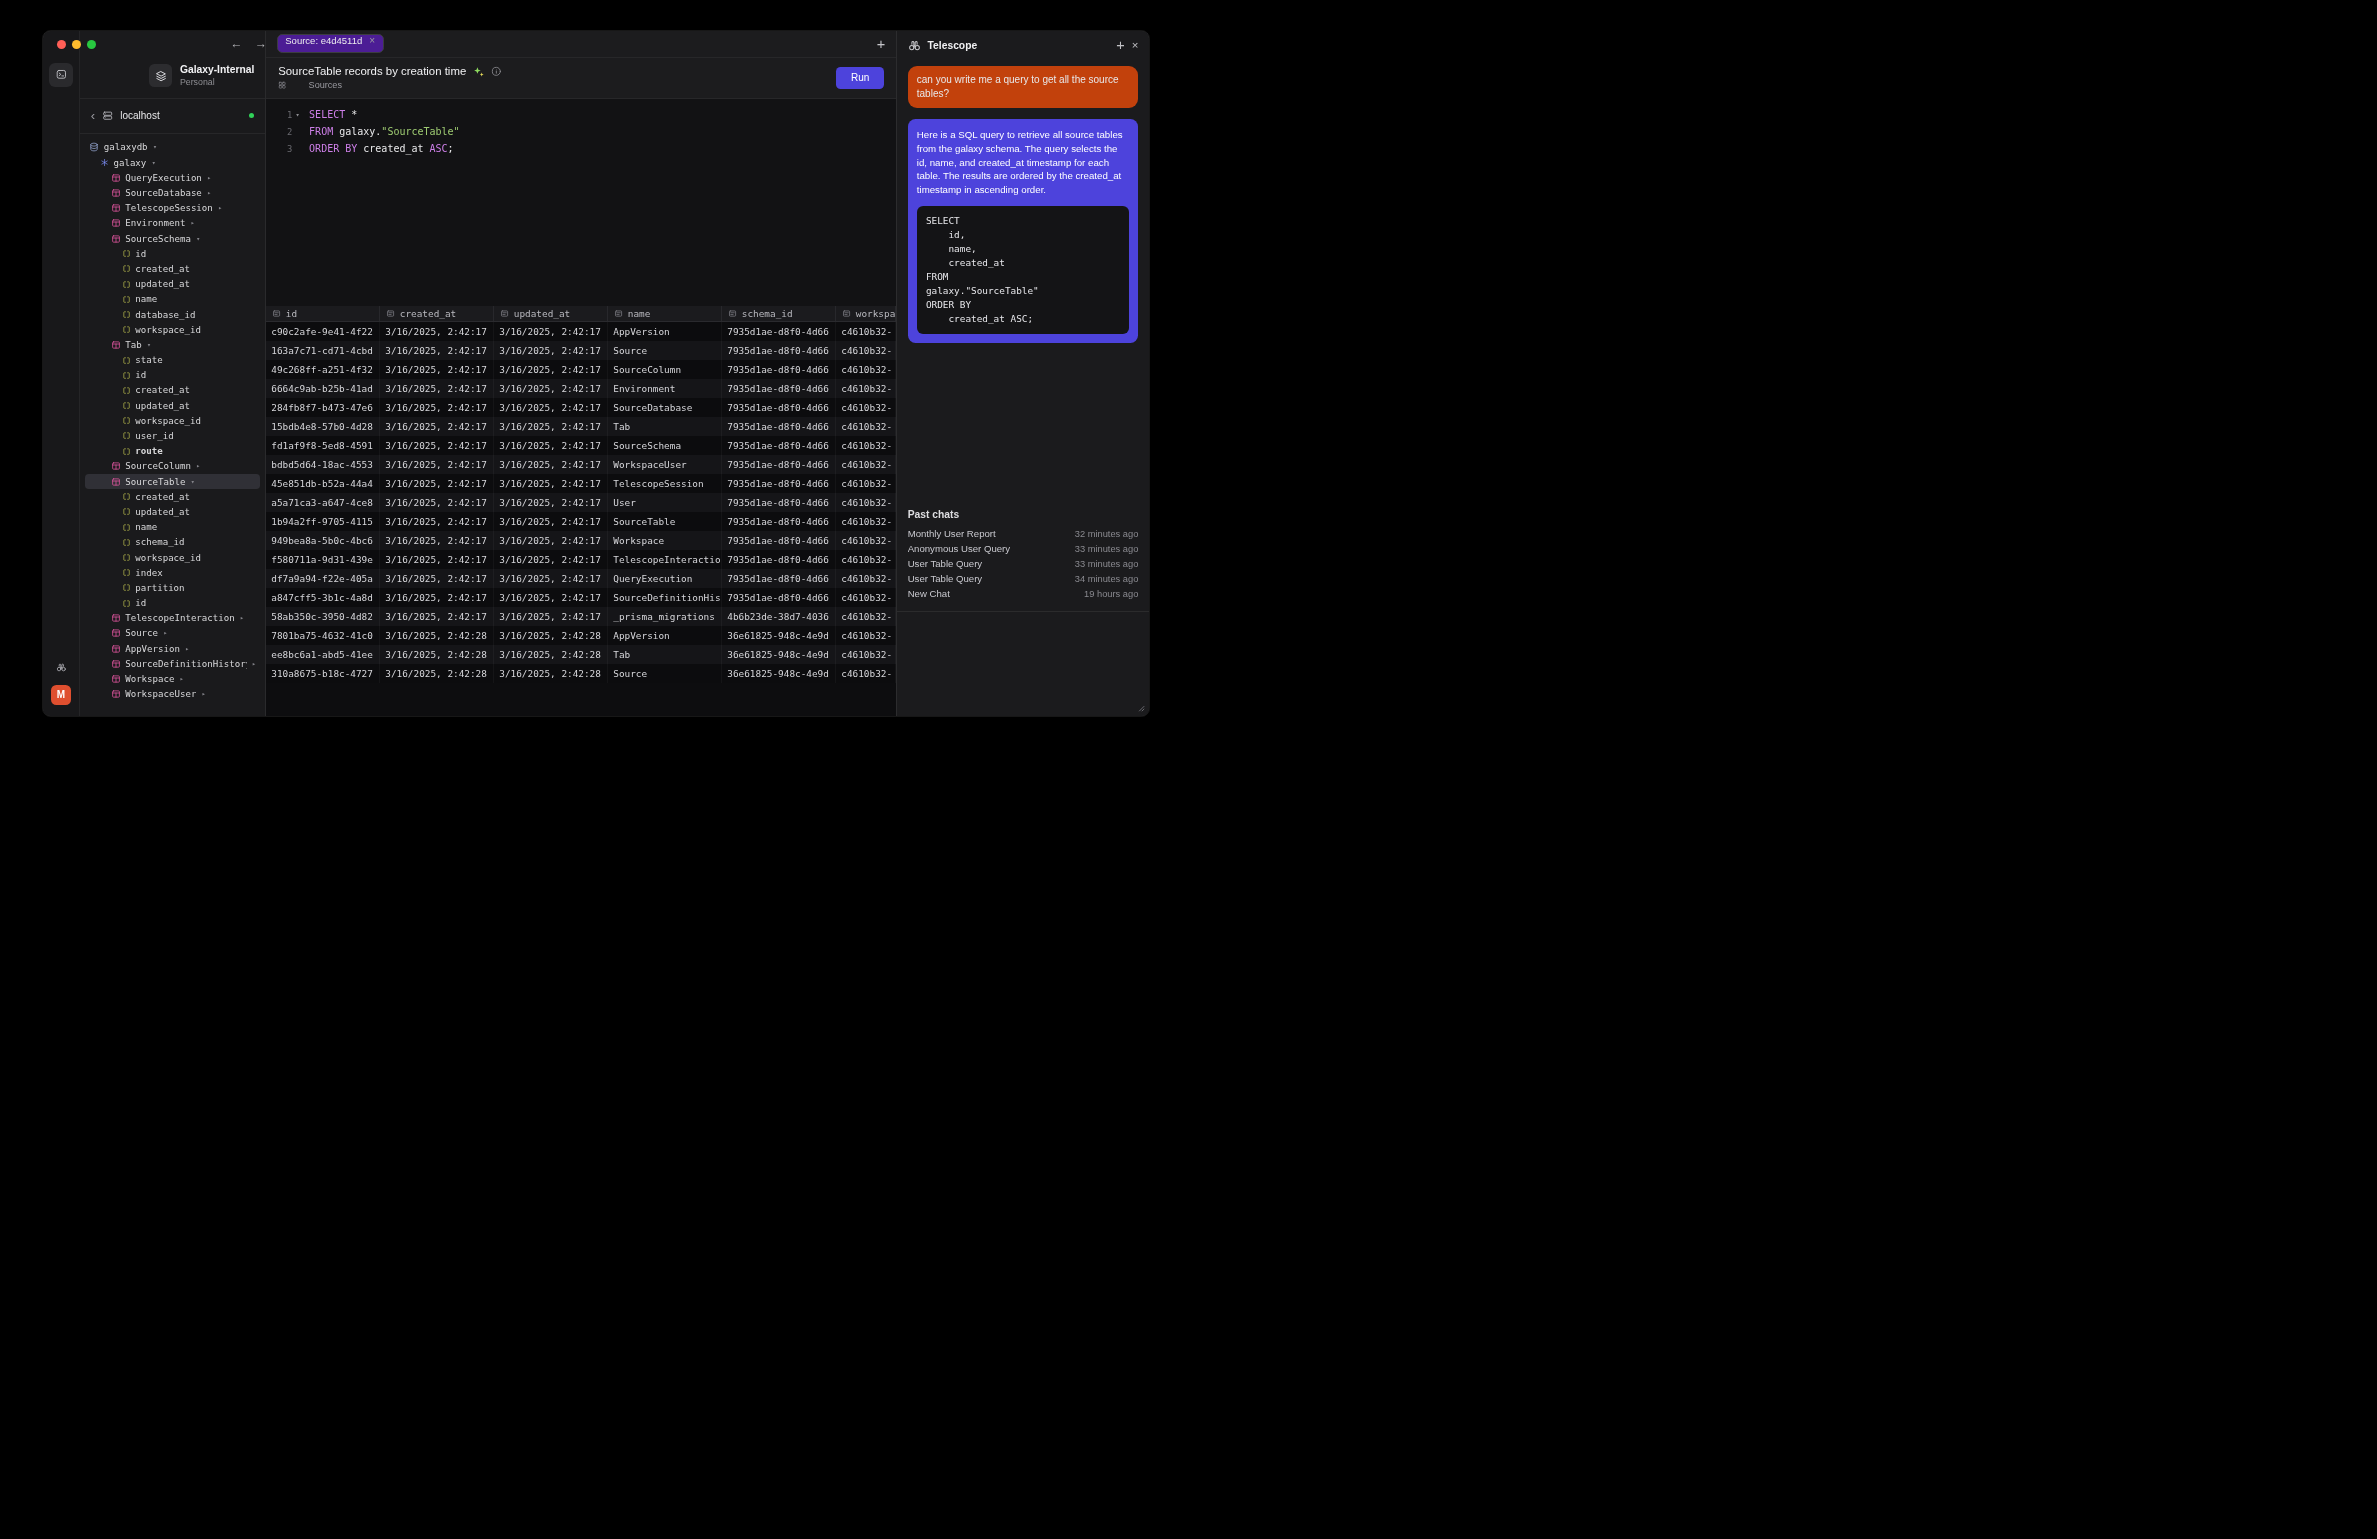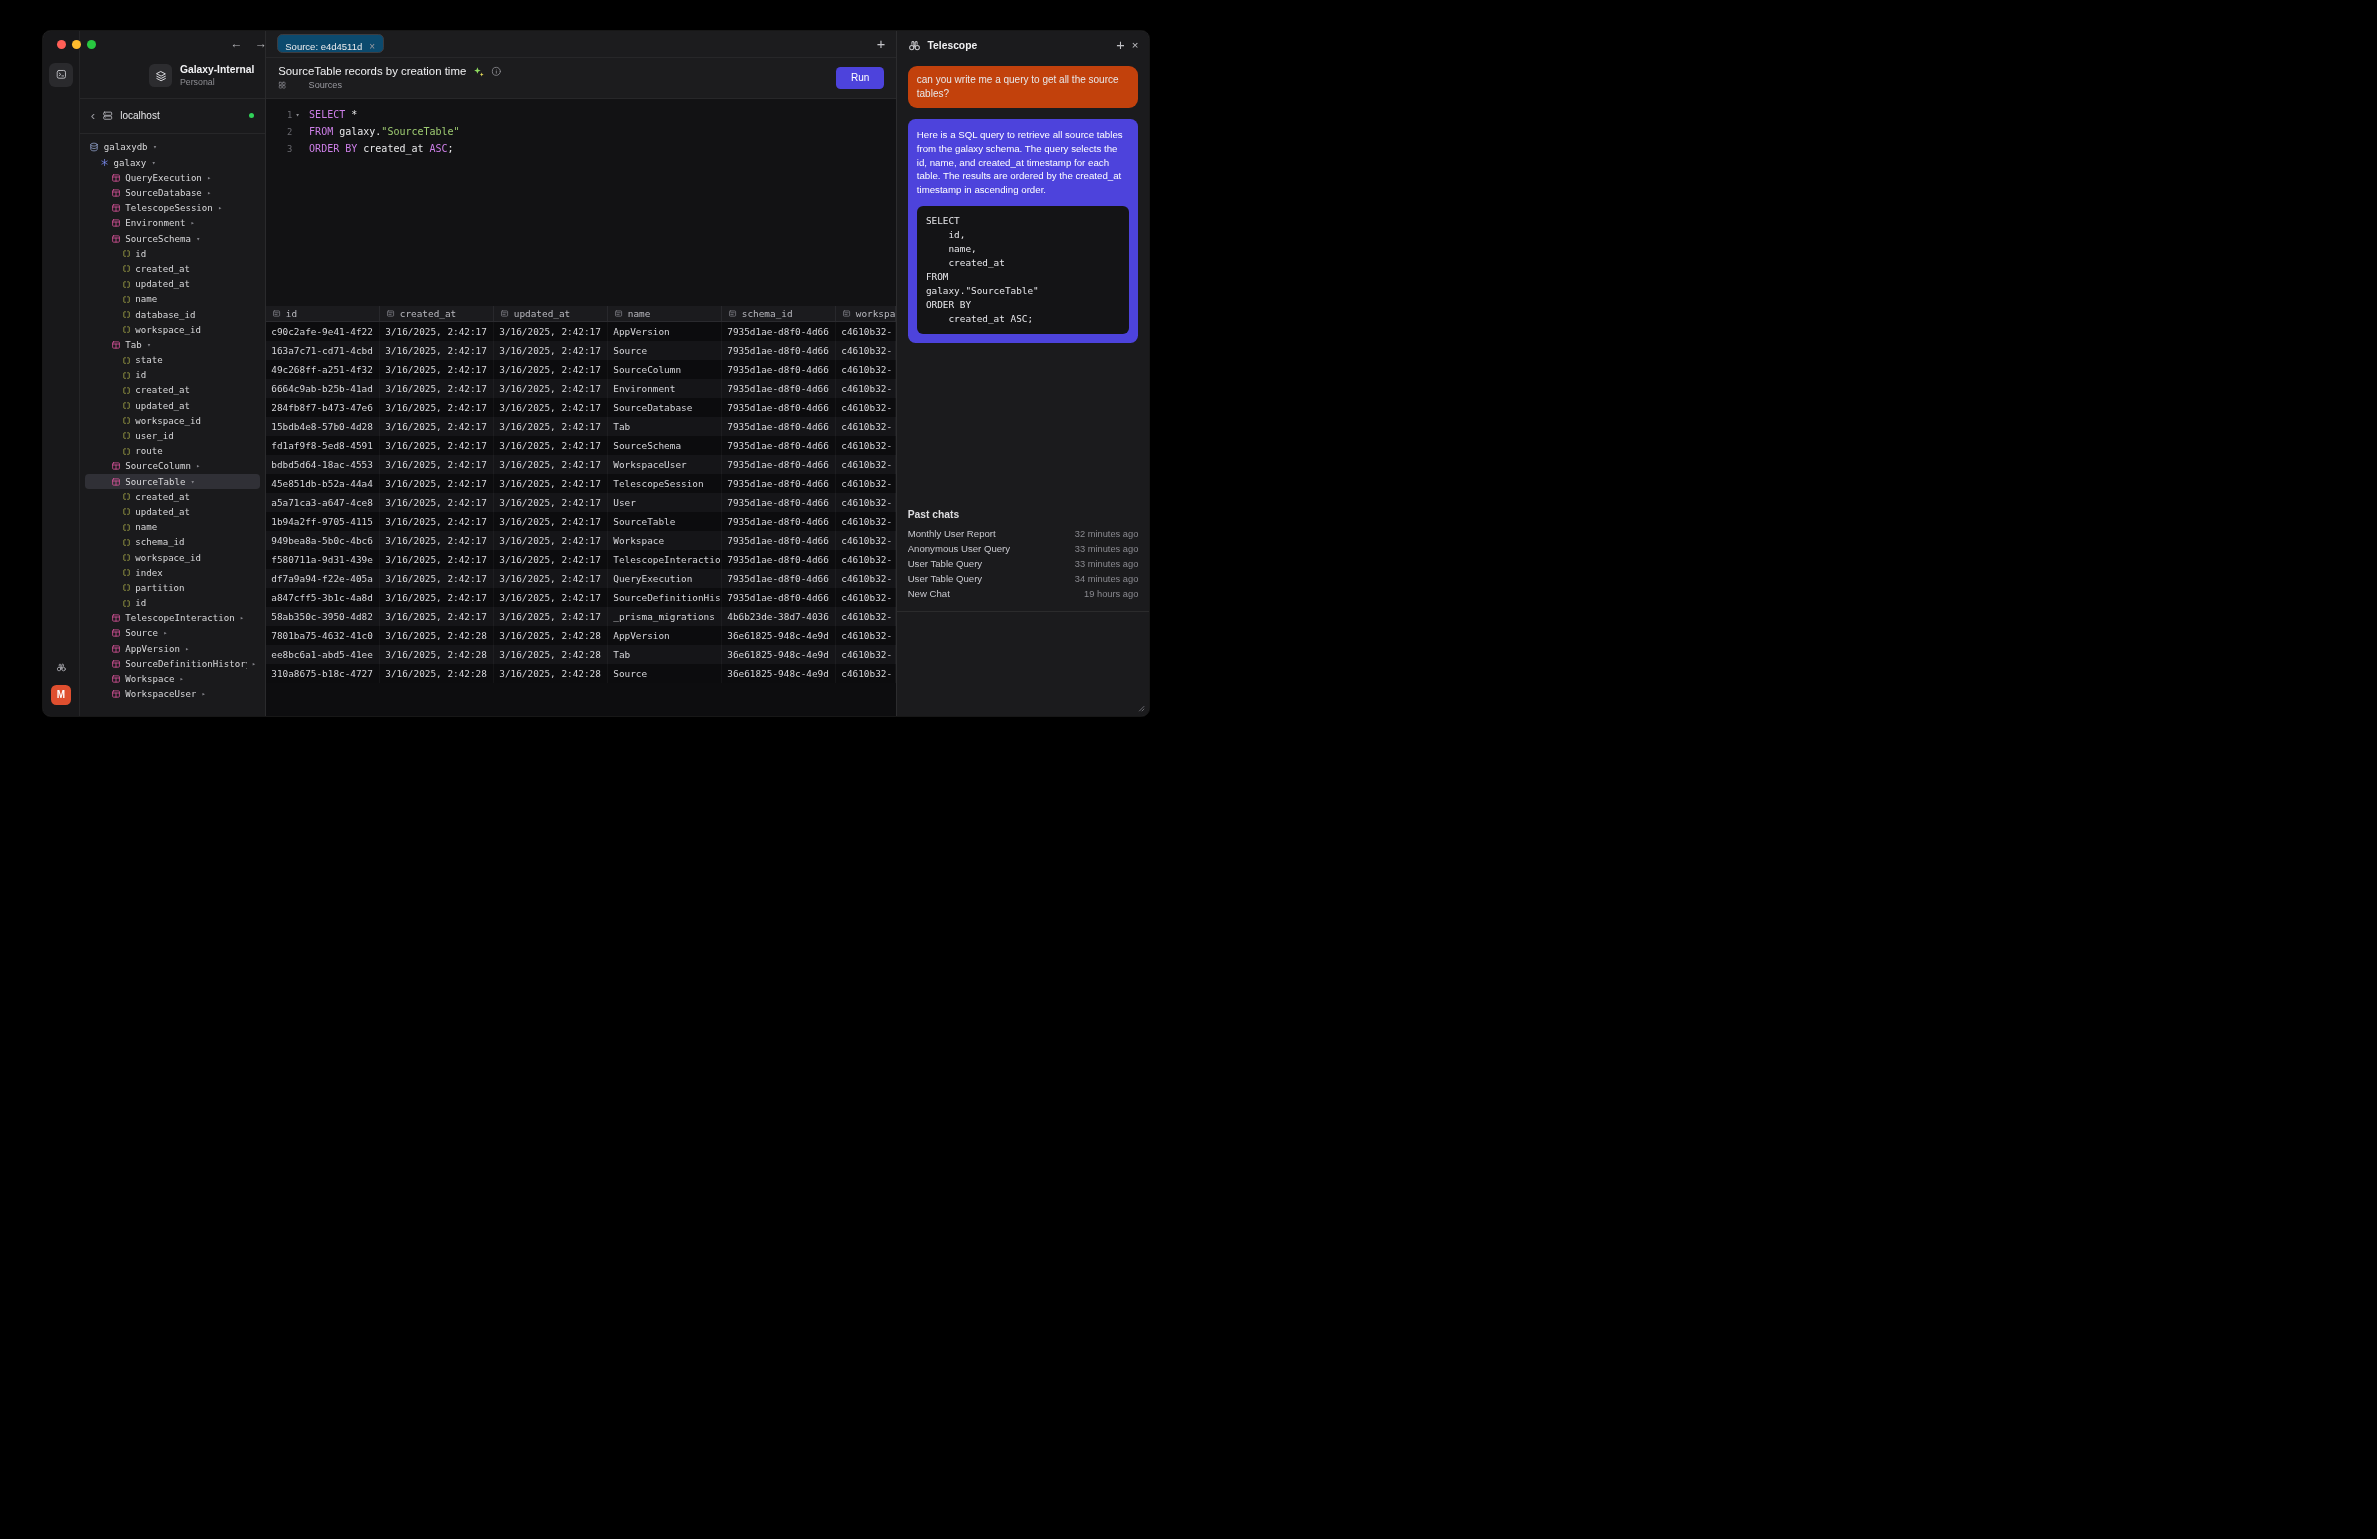--- a/index.html
+++ b/index.html
@@ -59,22 +59,22 @@
   .tree-row { height:15.2px; border-radius:3.8px; display:flex; align-items:center; gap:4.6px;
     padding-right:4.6px; white-space:nowrap; }
   .tree-row.selected { background:#303036; }
   .tree-label { overflow:hidden; }
   .chev { color:#84848a; font-size:6.5px; margin-left:0.8px; }
 
   
   .main { flex:1; min-width:0; display:flex; flex-direction:column; background:#151517; }
   .tabbar { height:27.4px; flex:none; display:flex; align-items:center; padding:0 10.7px;
     background:#1c1c1e; border-bottom:0.8px solid rgba(255,255,255,.05); }
-  .tab { height:19px; display:flex; align-items:flex-end; gap:6.9px; padding:0 7.6px;
-    background:#0c4a6e; border:0.8px solid #3c3c40; border-radius:5.3px; font-size:9.5px; color:#ececee; }
+  .tab { height:19px; display:flex; align-items:flex-start; gap:6.9px; padding:0 7.6px;
+    background:#4c1d95; border:0.8px solid #3c3c40; border-radius:5.3px; font-size:9.5px; color:#ececee; }
   .tab-close { color:#9a9aa0; font-size:10px; }
   .newtab { margin-left:auto; color:#c6c6ca; font-size:14.5px; font-weight:300; }
 
   .qheader { height:41px; flex:none; display:flex; align-items:center; padding:0 12.2px;
     background:#1c1c1e; border-bottom:0.8px solid rgba(255,255,255,.05); }
   .qtitle-row { display:flex; align-items:center; gap:6.9px; }
   .qtitle { font-size:11.4px; font-weight:500; color:#f1f1f3; }
   .sparkle { width:11.4px; height:11.4px; }
   .info { color:#8e8e93; width:10.7px; height:10.7px; }
   .qcrumb-row { display:flex; align-items:center; gap:22px; margin-top:3px; }
@@ -381,21 +381,21 @@
           <span class="tree-label">workspace_id</span>
         </div>
         <div class="tree-row" style="padding-left: 37px;">
           <span class="icn icn-column">
             <svg viewBox="0 0 16 16">
               <path d="M6.2 3.2H4.2a1 1 0 0 0-1 1v7.6a1 1 0 0 0 1 1h2M9.8 3.2h2a1 1 0 0 1 1 1v7.6a1 1 0 0 1-1 1h-2"></path>
             </svg>
           </span>
           <span class="tree-label">user_id</span>
         </div>
-        <div class="tree-row" style="padding-left: 37px;">
+        <div class="tree-row" style="padding-left: 37px; font-weight: bold;">
           <span class="icn icn-column">
             <svg viewBox="0 0 16 16">
               <path d="M6.2 3.2H4.2a1 1 0 0 0-1 1v7.6a1 1 0 0 0 1 1h2M9.8 3.2h2a1 1 0 0 1 1 1v7.6a1 1 0 0 1-1 1h-2"></path>
             </svg>
           </span>
           <span class="tree-label">route</span>
         </div>
         <div class="tree-row" style="padding-left: 26px;">
           <span class="icn icn-table">
             <svg viewBox="0 0 16 16">

